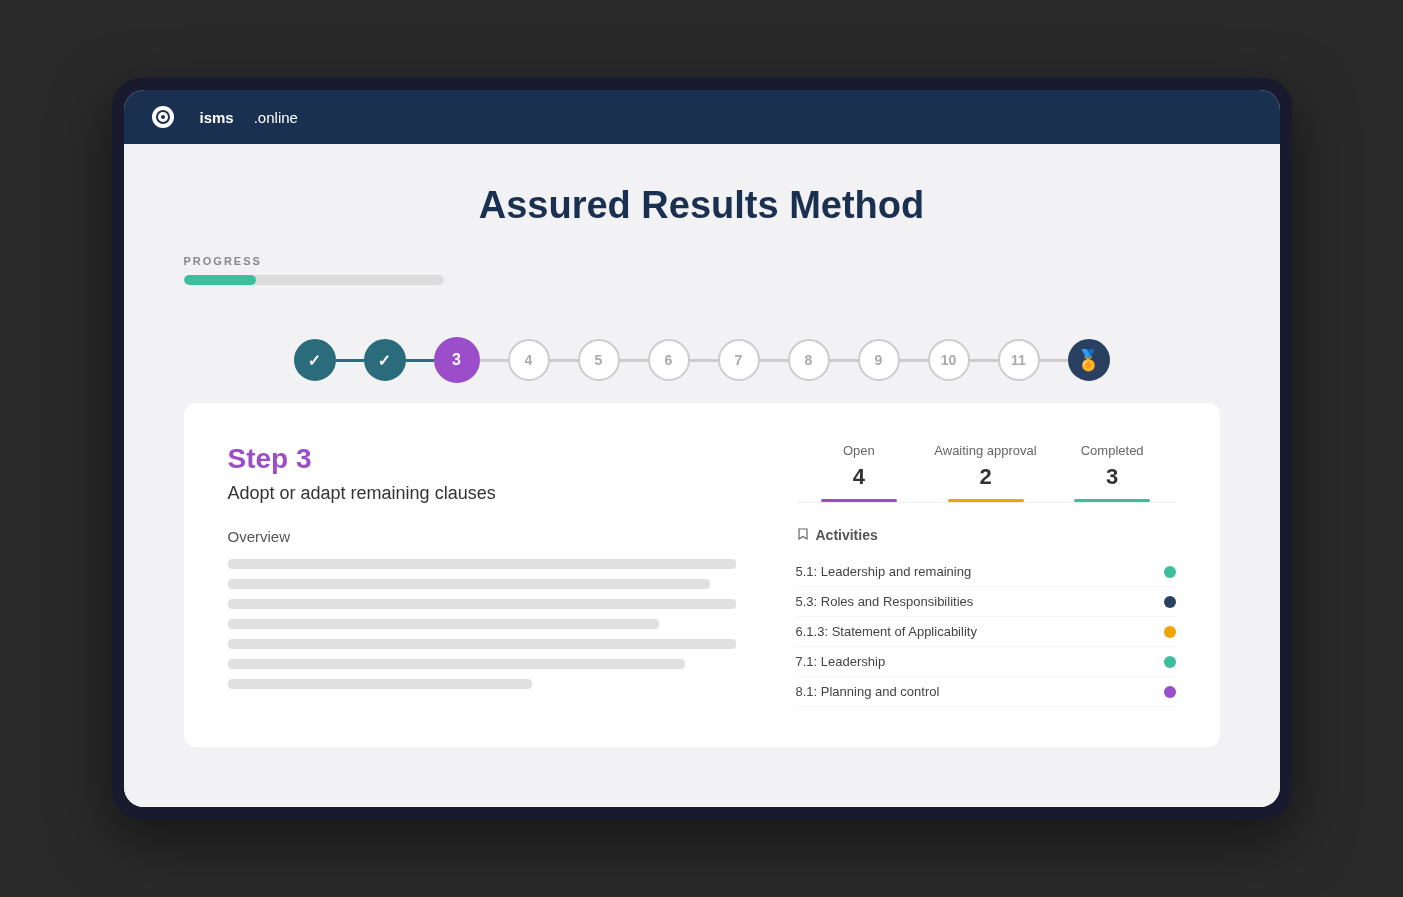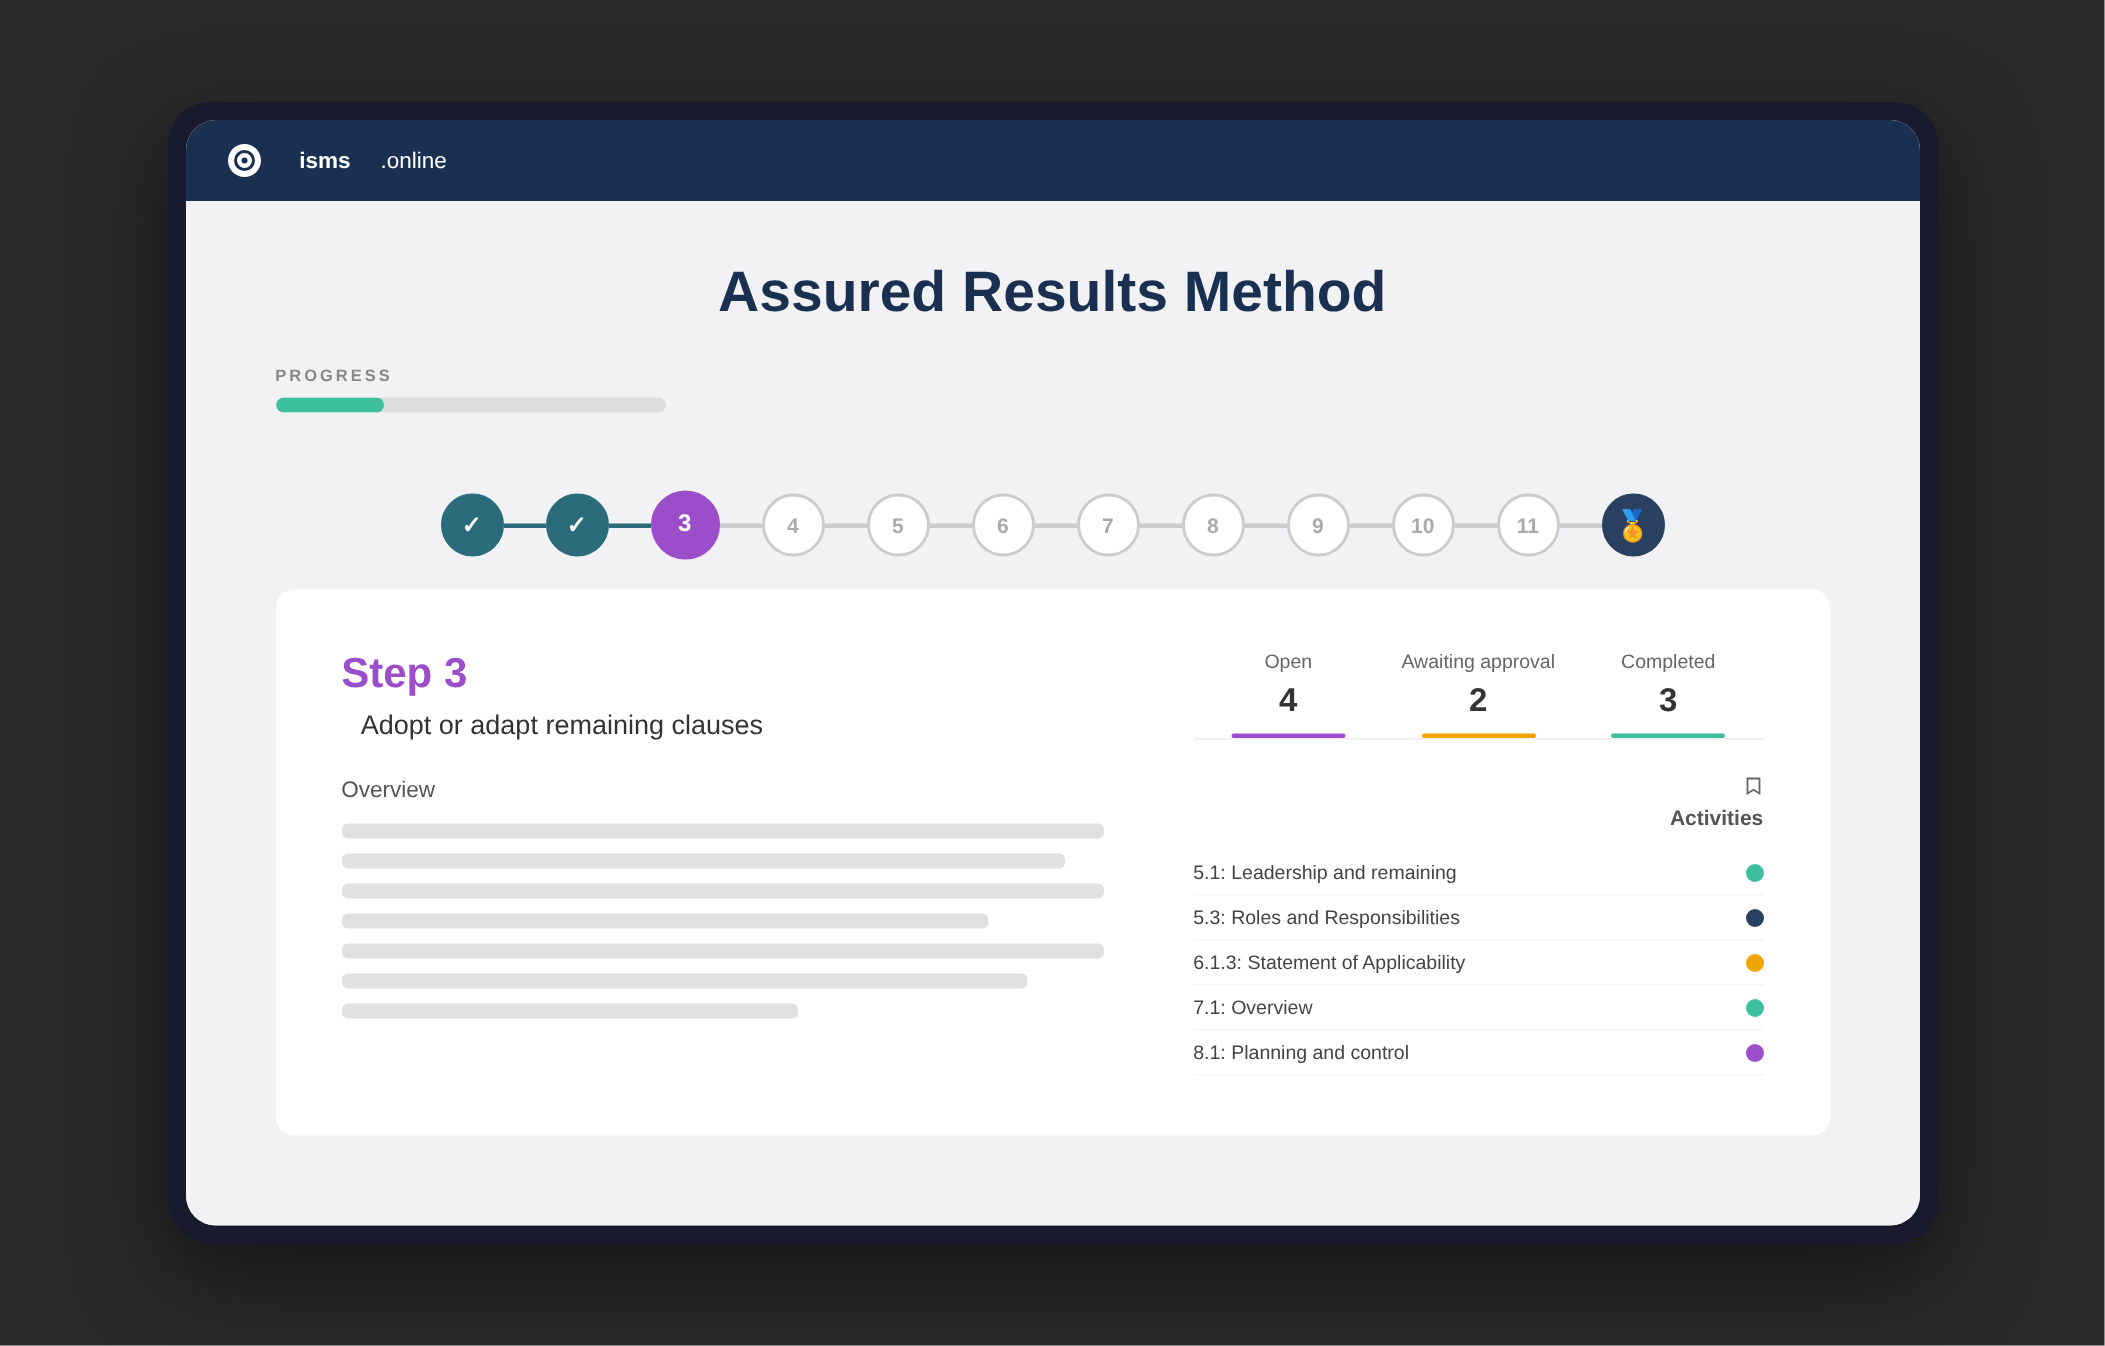--- a/index.html
+++ b/index.html
@@ -158,21 +158,20 @@
       font-size: 28px;
       font-weight: 800;
       color: #9b4dca;
       margin-bottom: 8px;
     }
     .step-desc {
       font-size: 18px;
       color: #333;
       margin-bottom: 24px;
       font-weight: 400;
-      margin-left: 13px;
     }
     .overview-title {
       font-size: 15px;
       color: #555;
       margin-bottom: 14px;
     }
     .text-placeholder {
       height: 10px;
       background: #e0e0e0;
       border-radius: 4px;
@@ -210,27 +209,26 @@
     .stat-underline.purple { background: #9b4dca; }
     .stat-underline.yellow { background: #f0a500; }
     .stat-underline.green { background: #3dbf9e; }
     .stat-value {
       font-size: 22px;
       font-weight: 700;
       color: #333;
     }
     .activities-header {
       display: flex;
-      align-items: flex-end;
+      align-items: flex-start;
       gap: 6px;
       margin-bottom: 14px;
       color: #555;
       font-size: 14px;
       font-weight: 600;
-      flex-direction: column;
     }
     .activity-row {
       display: flex;
       align-items: center;
       justify-content: space-between;
       padding: 7px 0;
       font-size: 13px;
       border-bottom: 1px solid #f5f5f5;
     }
     .activity-name {
@@ -401,21 +399,21 @@
               <span class="activity-name">5.3: Roles and Responsibilities</span>
               <div class="activity-dot dot-dark"></div>
             </div>
 
             <div class="activity-row">
               <span class="activity-name">6.1.3: Statement of Applicability</span>
               <div class="activity-dot dot-yellow"></div>
             </div>
 
             <div class="activity-row">
-              <span class="activity-name">7.1: Overview</span>
+              <span class="activity-name">7.1: Leadership</span>
               <div class="activity-dot dot-green"></div>
             </div>
 
 
             <div class="activity-row">
               <span class="activity-name">8.1: Planning and control</span>
               <div class="activity-dot dot-purple"></div>
             </div>
 
 

